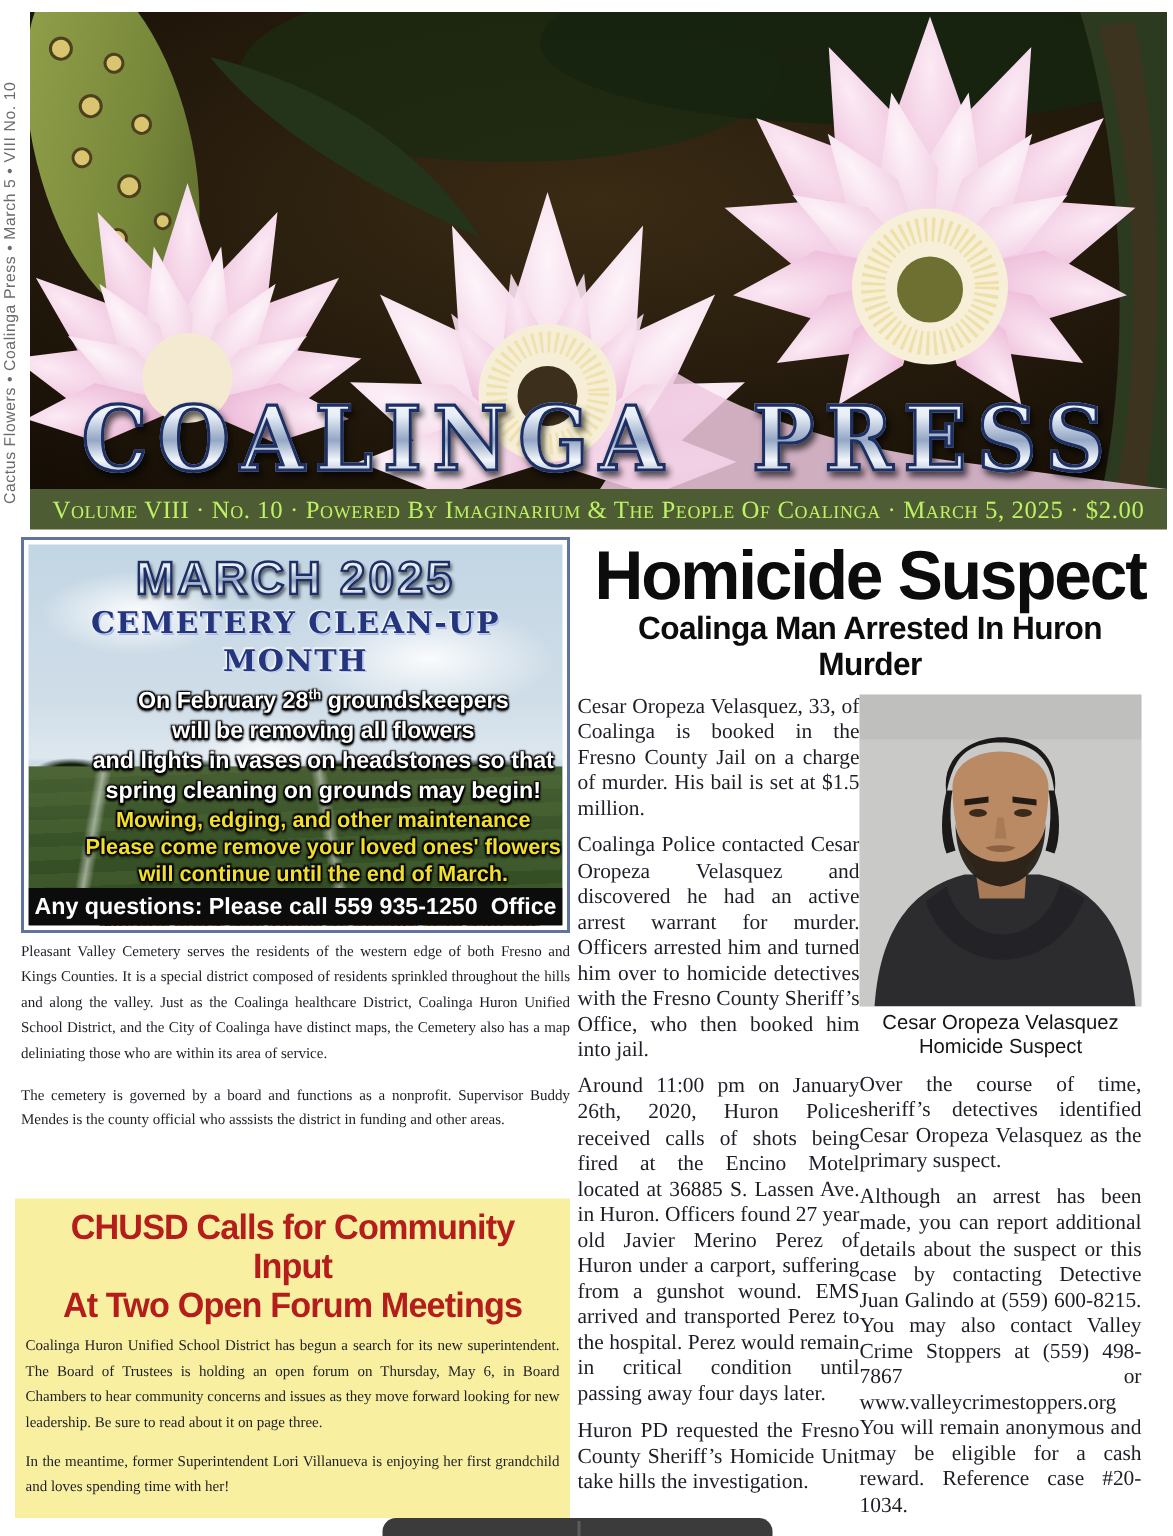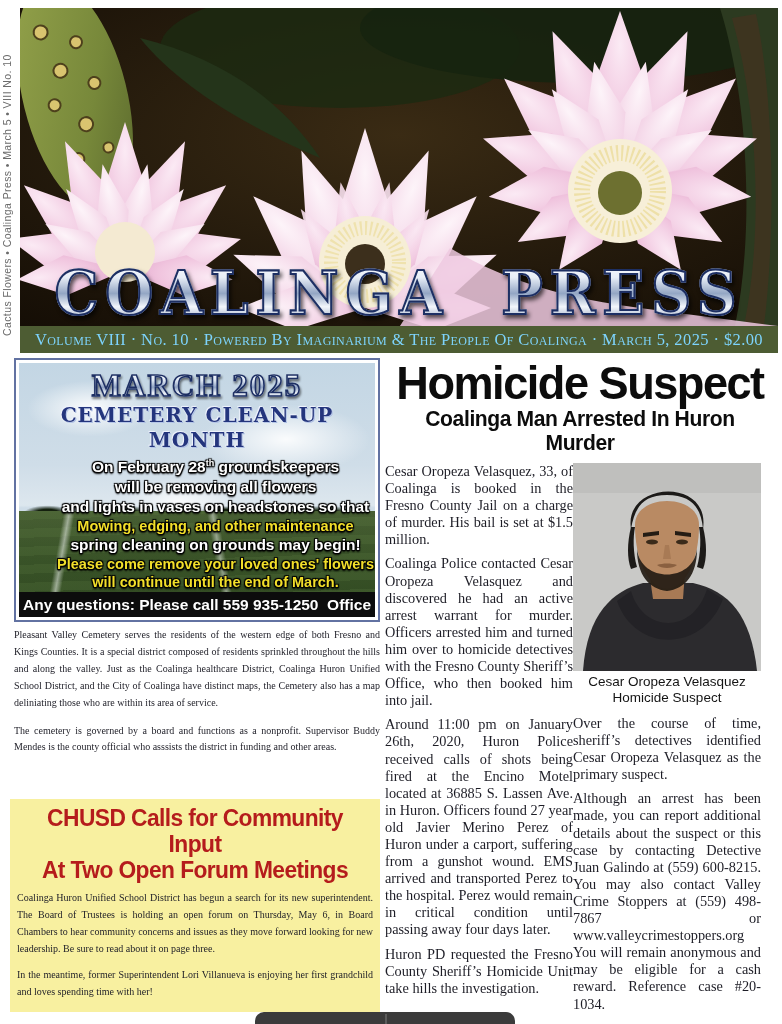--- a/index.html
+++ b/index.html
@@ -33,21 +33,21 @@
     background:linear-gradient(180deg,#ffffff 0%,#e8eef7 30%,#93a6c4 52%,#f2f6fb 70%,#6d82a6 100%);
     -webkit-background-clip:text; background-clip:text; color:transparent;
     -webkit-text-stroke:2px #1d2f63;
     filter:drop-shadow(2px 3px 2px rgba(0,0,0,.65));
     transform:scaleY(1.08);
   }
 
   .volume-bar {
     position:absolute; left:20px; right:4px; top:326px; height:27px;
     background:#4d5c33; display:flex; align-items:center; justify-content:center;
-    color:#7dd3fc; font-family:"Liberation Serif", serif; font-variant:small-caps;
+    color:#bef264; font-family:"Liberation Serif", serif; font-variant:small-caps;
     font-size:16.5px; letter-spacing:.4px; white-space:nowrap;
   }
 
   
   .notice-box {
     position:absolute; left:14px; top:358px; width:366px; height:264px;
     border:2px solid #6272a2; background:#ffffff; padding:3px;
   }
   .notice-inner { position:relative; width:100%; height:100%; overflow:hidden;
     background:
@@ -68,21 +68,21 @@
     position:absolute; left:0; right:0; top:138px; height:22px;
     background:
       radial-gradient(34px 11px at 8% 55%, #14200e 35%, rgba(20,32,14,0) 70%),
       radial-gradient(46px 12px at 30% 60%, #182611 35%, rgba(24,38,17,0) 70%),
       radial-gradient(40px 10px at 58% 55%, #14200e 35%, rgba(20,32,14,0) 70%),
       radial-gradient(52px 12px at 86% 60%, #182611 35%, rgba(24,38,17,0) 70%);
   }
   .notice-text { position:absolute; left:0; right:0; top:0; bottom:25px; text-align:center;
     font-family:"Liberation Sans", sans-serif; padding-top:5px; }
   .n-title {
-    font-family:Liberation Serif, serif; font-weight:bold; font-size:31px; line-height:35px;
+    font-family:Liberation Sans, sans-serif; font-weight:bold; font-size:31px; line-height:35px;
     letter-spacing:2px;
     background:linear-gradient(180deg,#ffffff 0%,#dfe8f4 35%,#8fa2c2 55%,#eef3fa 72%,#5f74a0 100%);
     -webkit-background-clip:text; background-clip:text; color:transparent;
     -webkit-text-stroke:1.6px #1d2f63;
     filter:drop-shadow(1px 2px 1px rgba(0,0,0,.5));
   }
   .n-subtitle {
     font-family:"DejaVu Serif", serif; font-weight:bold; font-size:20px; line-height:25px;
     color:#24357d; letter-spacing:1px;
     text-shadow:0 0 2px #ffffff, 1px 1px 0 #9fb4e0, -1px -1px 0 #e8eefc;
@@ -286,22 +286,22 @@
   <div class="notice-box">
     <div class="notice-inner">
       <div class="notice-trees"></div>
       <div class="notice-lawn"></div>
       <div class="notice-text">
         <div class="n-title">MARCH 2025</div>
         <div class="n-subtitle">CEMETERY CLEAN-UP MONTH</div>
         <div class="n-line n-white"><span>On February 28</span><sup>th</sup><span> groundskeepers</span></div>
         <div class="n-line n-white">will be removing all flowers</div>
         <div class="n-line n-white">and lights in vases on headstones so that</div>
+        <div class="n-line n-white">spring cleaning on grounds may begin!</div>
         <div class="n-line n-yellow">Mowing, edging, and other maintenance</div>
-        <div class="n-line n-white">spring cleaning on grounds may begin!</div>
         <div class="n-line n-yellow">Please come remove your loved ones' flowers</div>
         <div class="n-line n-yellow">will continue until the end of March.</div>
         <div class="n-line n-yellow">if you want to keep them!</div>
         <div class="n-line n-orange">Please pass the word to family and friends.</div>
       </div>
       <div class="notice-footer">Any questions: Please call 559 935-1250  Office</div>
     </div>
   </div>
 
   <div class="cemetery-article">

